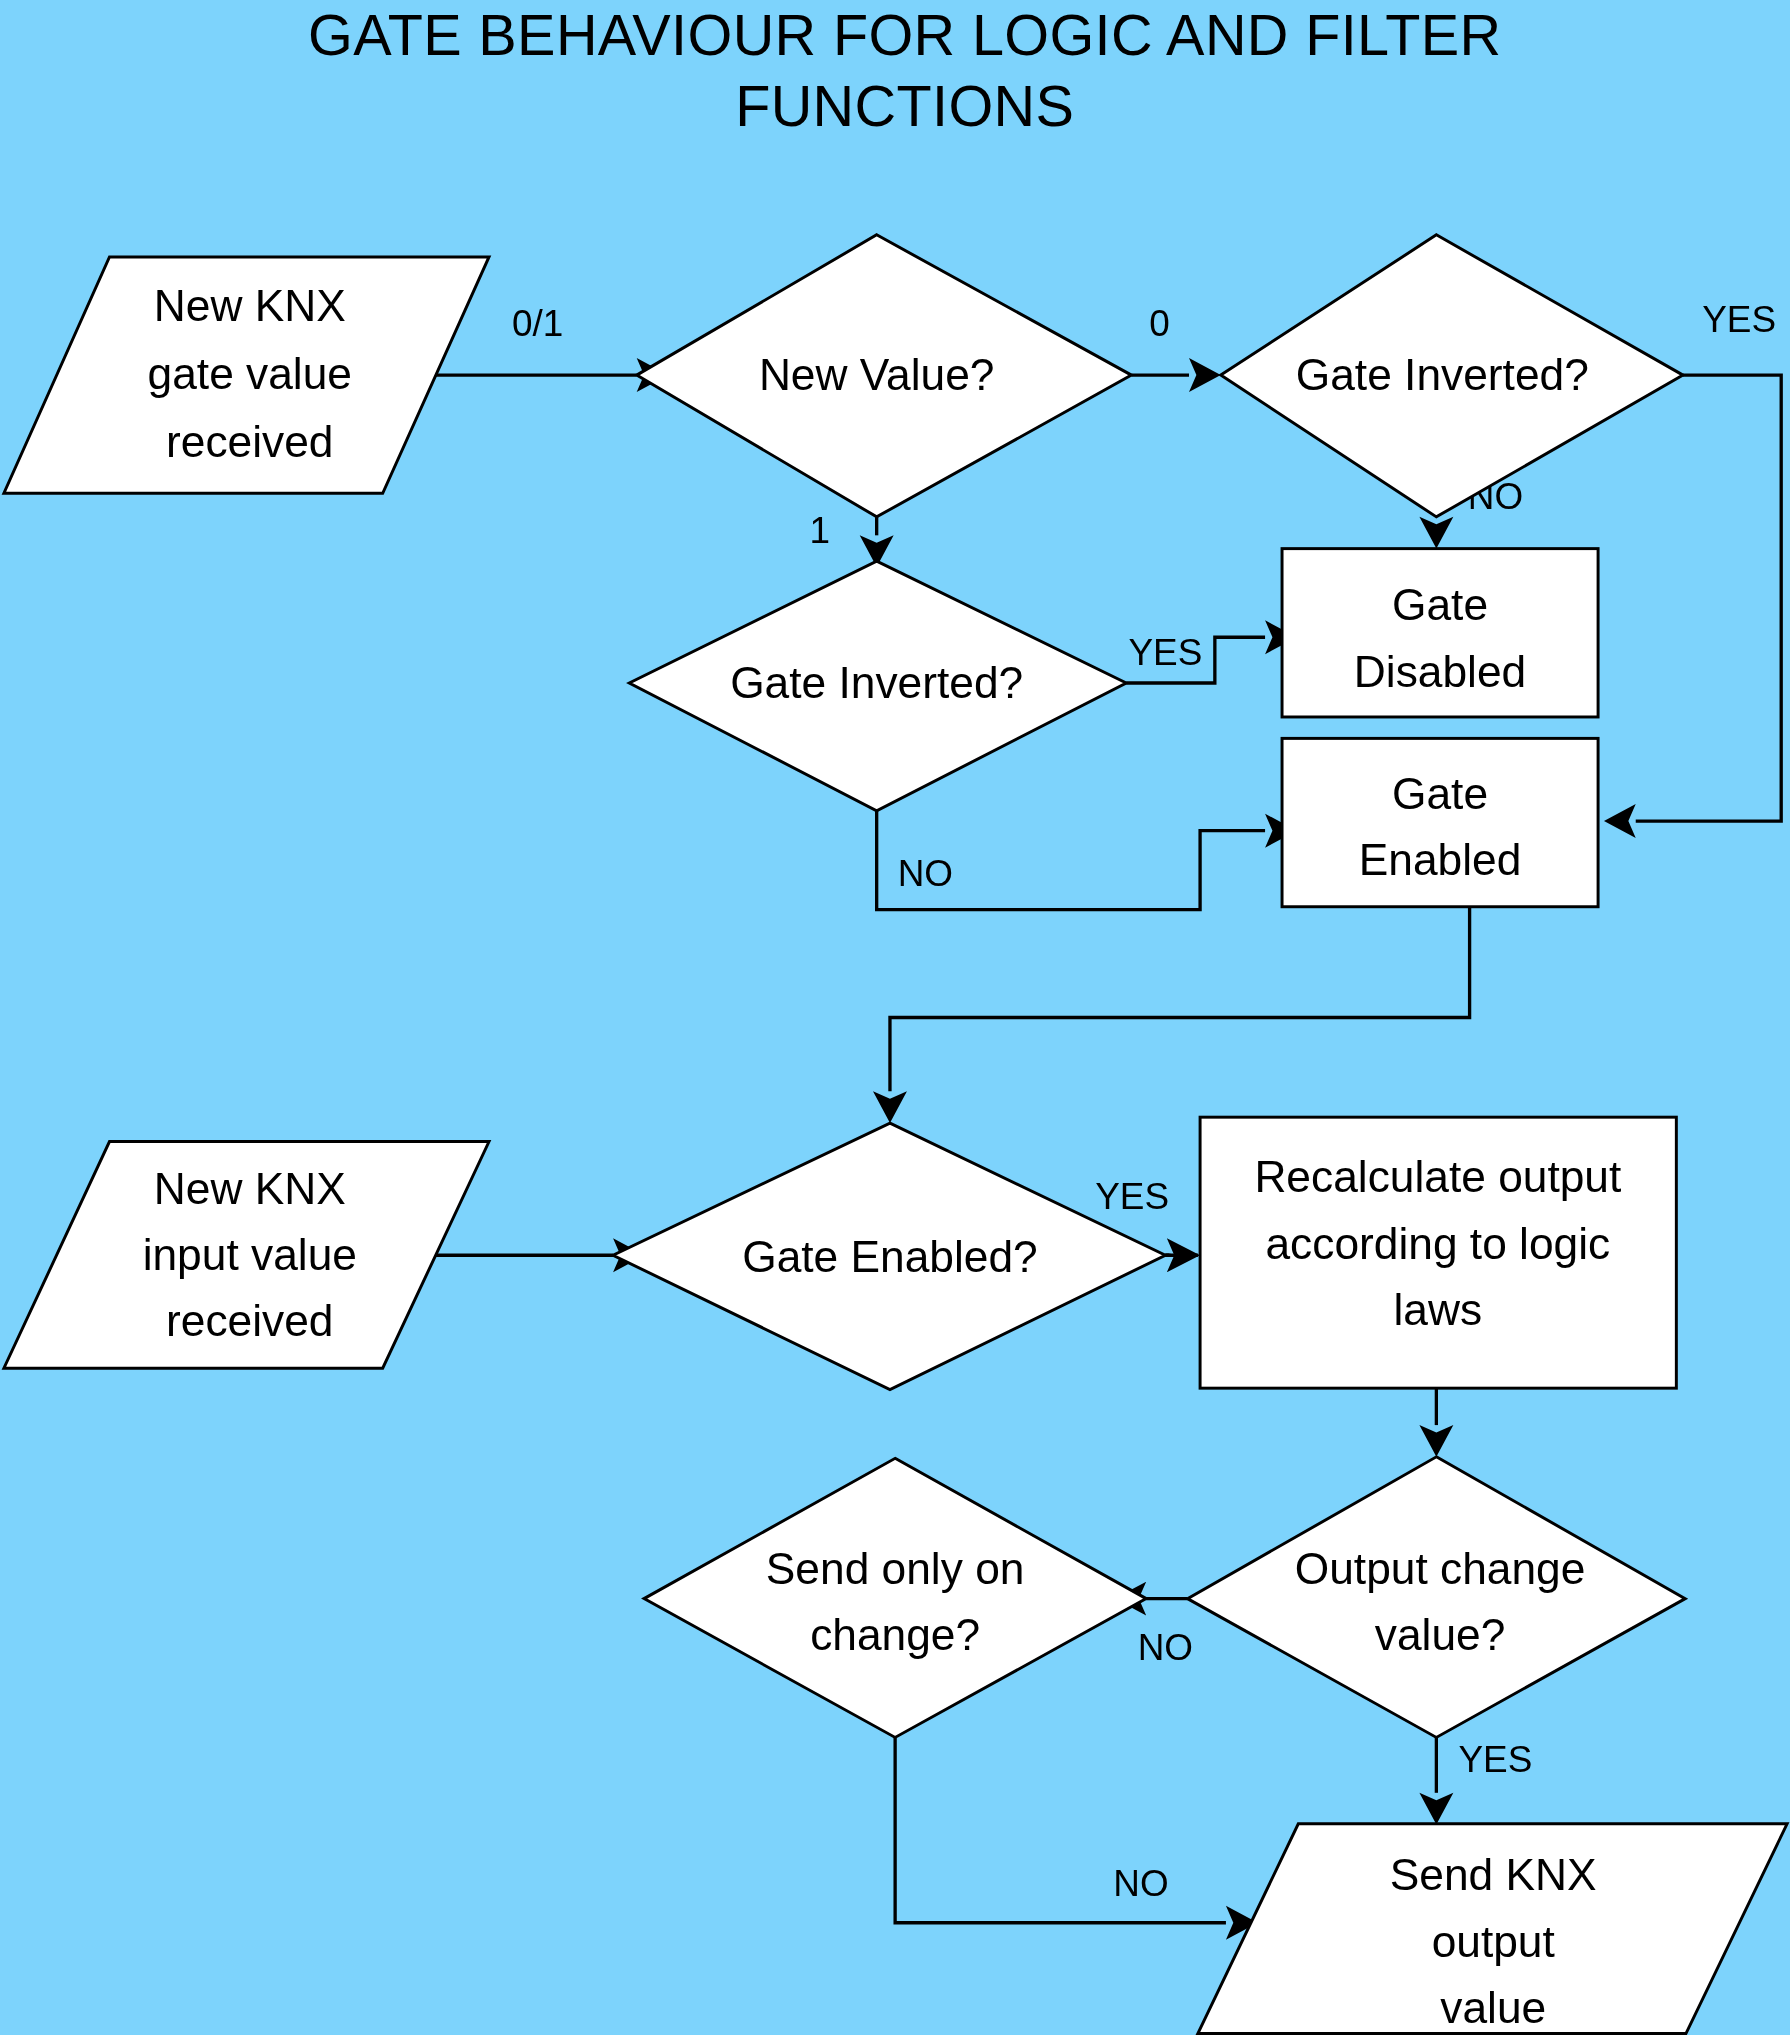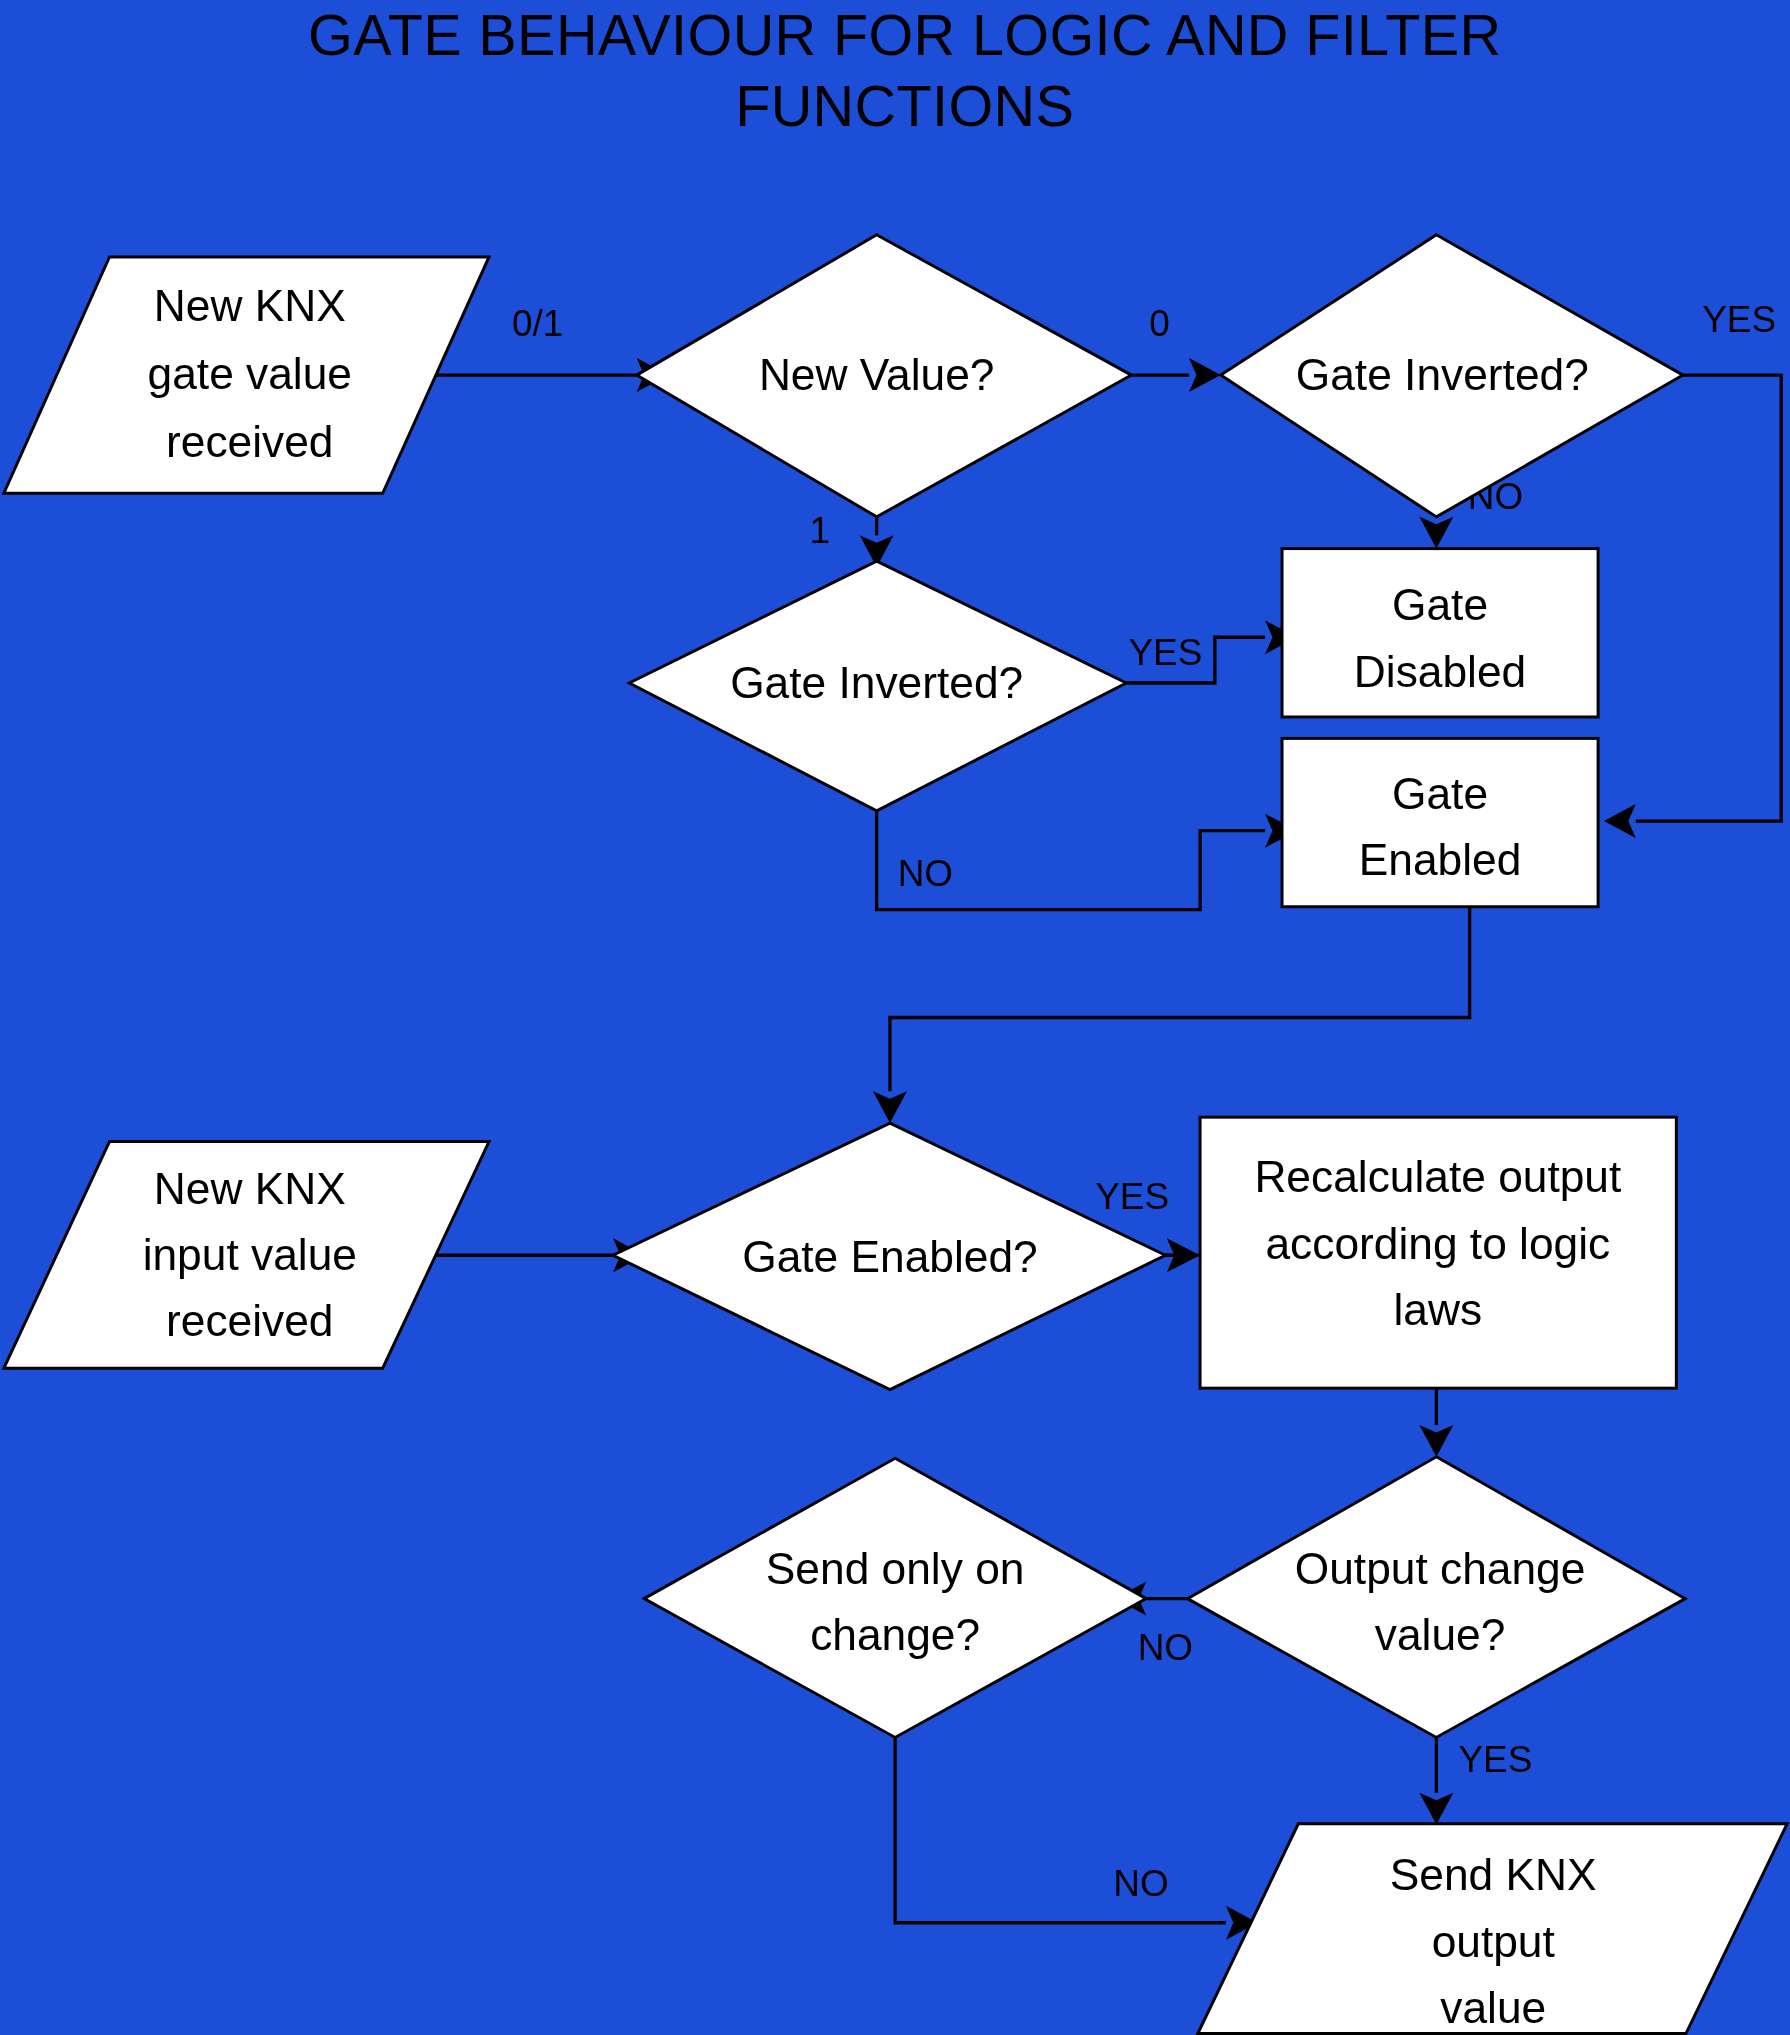--- a/index.html
+++ b/index.html
@@ -7,21 +7,21 @@
     padding: 0;
     background: #ffffff;
   }
   body {
     font-family: "Liberation Sans", sans-serif;
   }
   #page {
     position: relative;
     width: 1791px;
     height: 2035px;
-    background: #1d4ed8;
+    background: #7dd3fc;
     overflow: hidden;
   }
   svg#flow {
     display: block;
     width: 1791px;
     height: 2035px;
   }
   .shape {
     fill: #ffffff;
     stroke: #000000;

